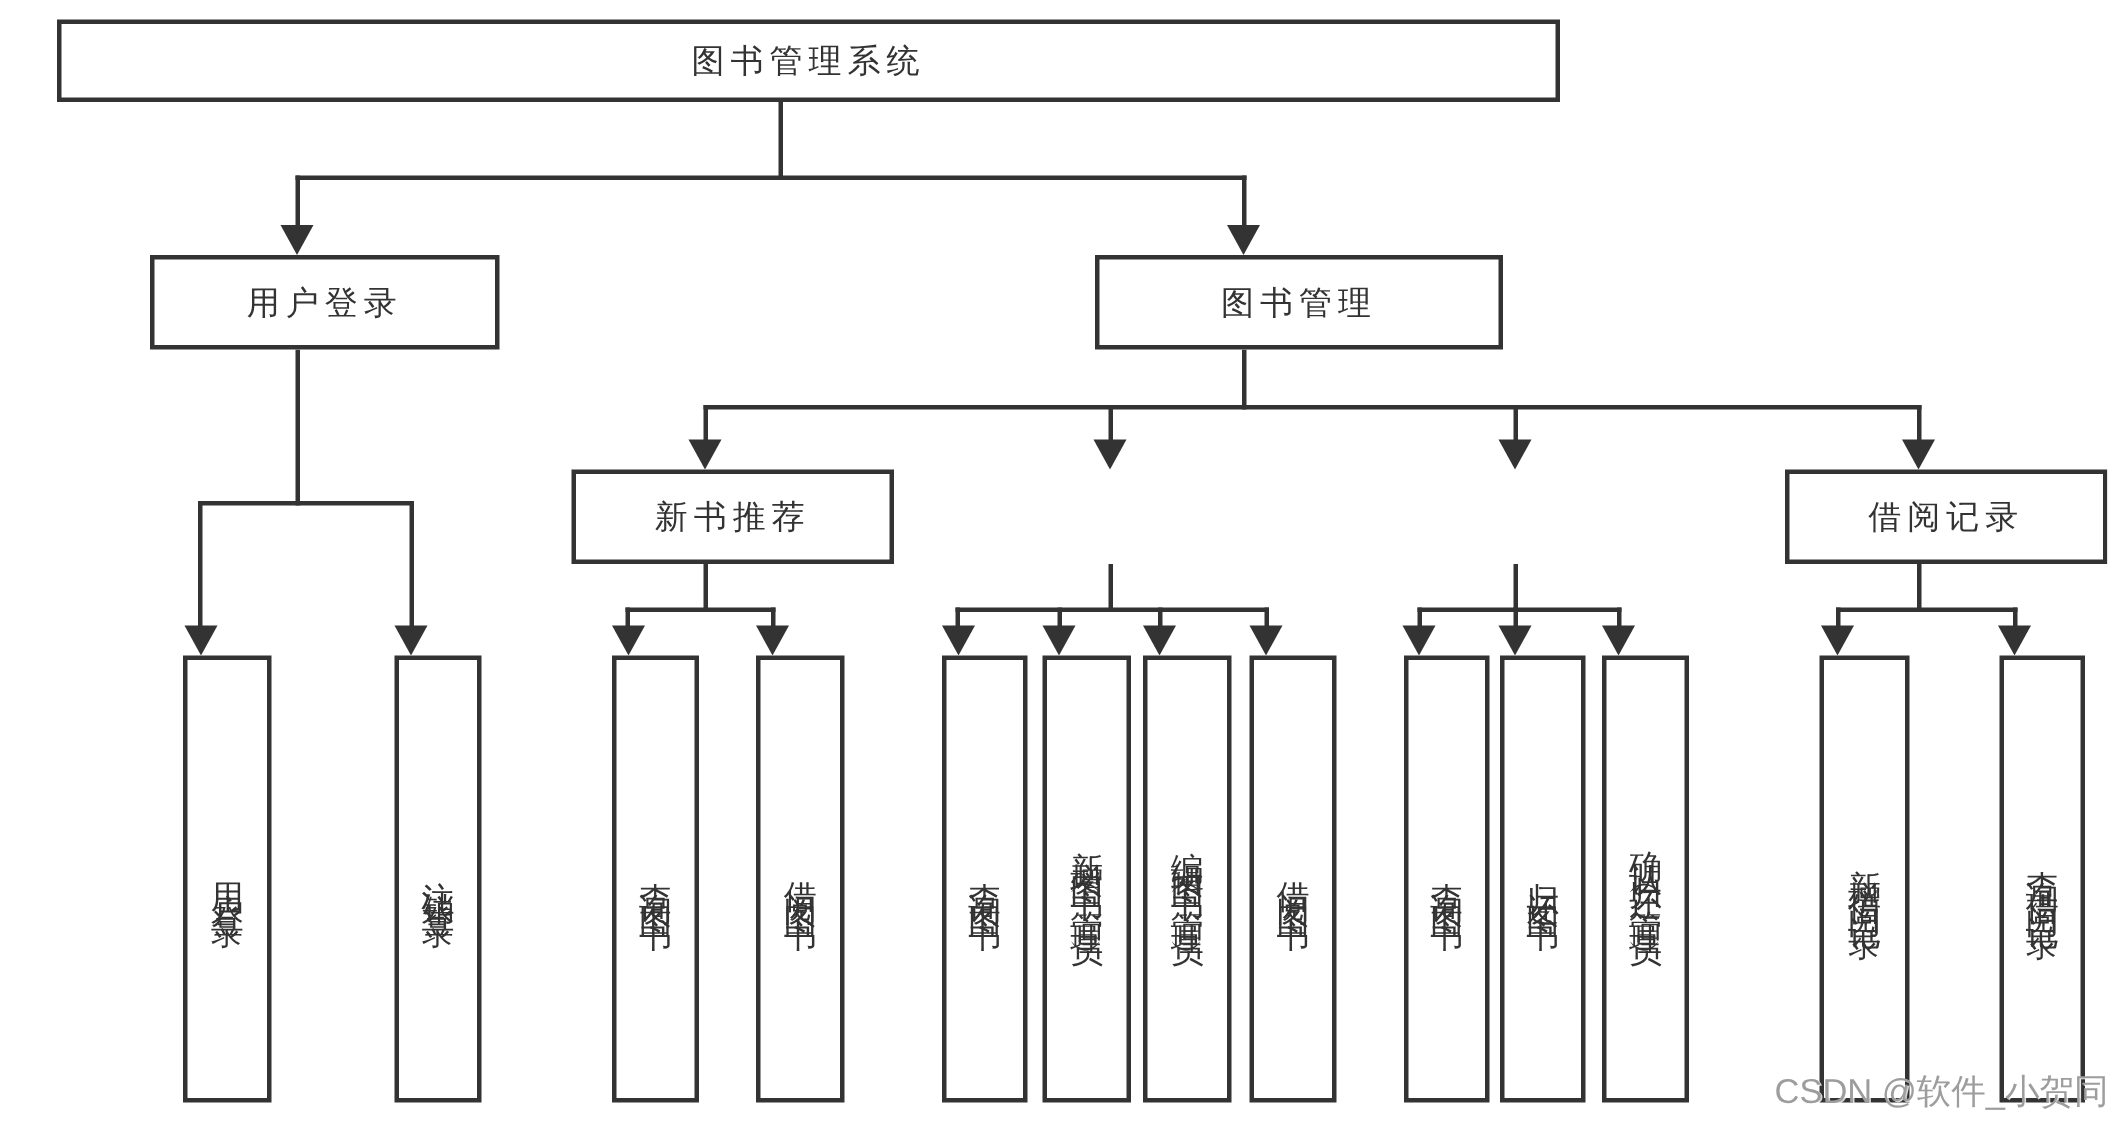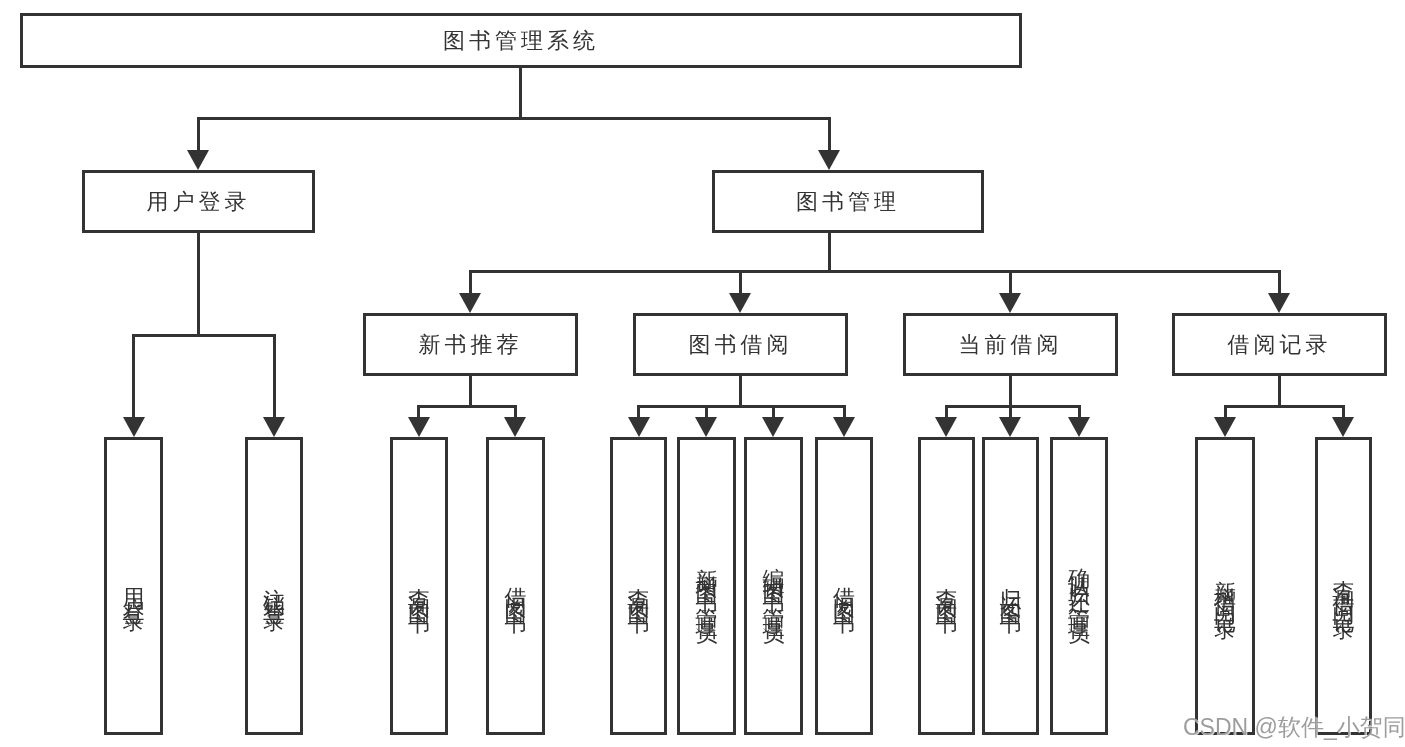--- a/index.html
+++ b/index.html
@@ -21,20 +21,21 @@
   }
   .node {
     position: absolute;
     border: 3px solid var(--line);
     background: var(--box_bg);
     display: flex;
     align-items: center;
     justify-content: center;
     color: var(--text);
     z-index: 2;
+    margin-left: 18px;
   }
   .node-h span {
     font-size: 22px;
     letter-spacing: 4px;
     white-space: nowrap;
     color: var(--text);
   }
   .node-v span {
     writing-mode: vertical-rl;
     text-orientation: mixed;
@@ -105,26 +106,20 @@
   <div class="line" style="left:739px; top:270px; width:3px; height:25px;"></div>
   <div class="arrow" style="left:729px; top:293px;"></div>
   <div class="line" style="left:1009px; top:270px; width:3px; height:25px;"></div>
   <div class="arrow" style="left:999px; top:293px;"></div>
   <div class="line" style="left:1278px; top:270px; width:3px; height:25px;"></div>
   <div class="arrow" style="left:1268px; top:293px;"></div>
 
   <div class="node node-h" style="left:363px; top:313px; width:215px; height:63px;">
     <span>新书推荐</span>
   </div>
-  <div class="node node-h" style="left:633px; top:313px; width:215px; height:63px;">
-    <span>图书借阅</span>
-  </div>
-  <div class="node node-h" style="left:903px; top:313px; width:215px; height:63px;">
-    <span>当前借阅</span>
-  </div>
   <div class="node node-h" style="left:1172px; top:313px; width:215px; height:63px;">
     <span>借阅记录</span>
   </div>
 
   <div class="line" style="left:469px; top:376px; width:3px; height:32px;"></div>
   <div class="line" style="left:417px; top:405px; width:100px; height:3px;"></div>
   <div class="line" style="left:417px; top:405px; width:3px; height:14px;"></div>
   <div class="arrow" style="left:408px; top:417px;"></div>
   <div class="line" style="left:514px; top:405px; width:3px; height:14px;"></div>
   <div class="arrow" style="left:504px; top:417px;"></div>

